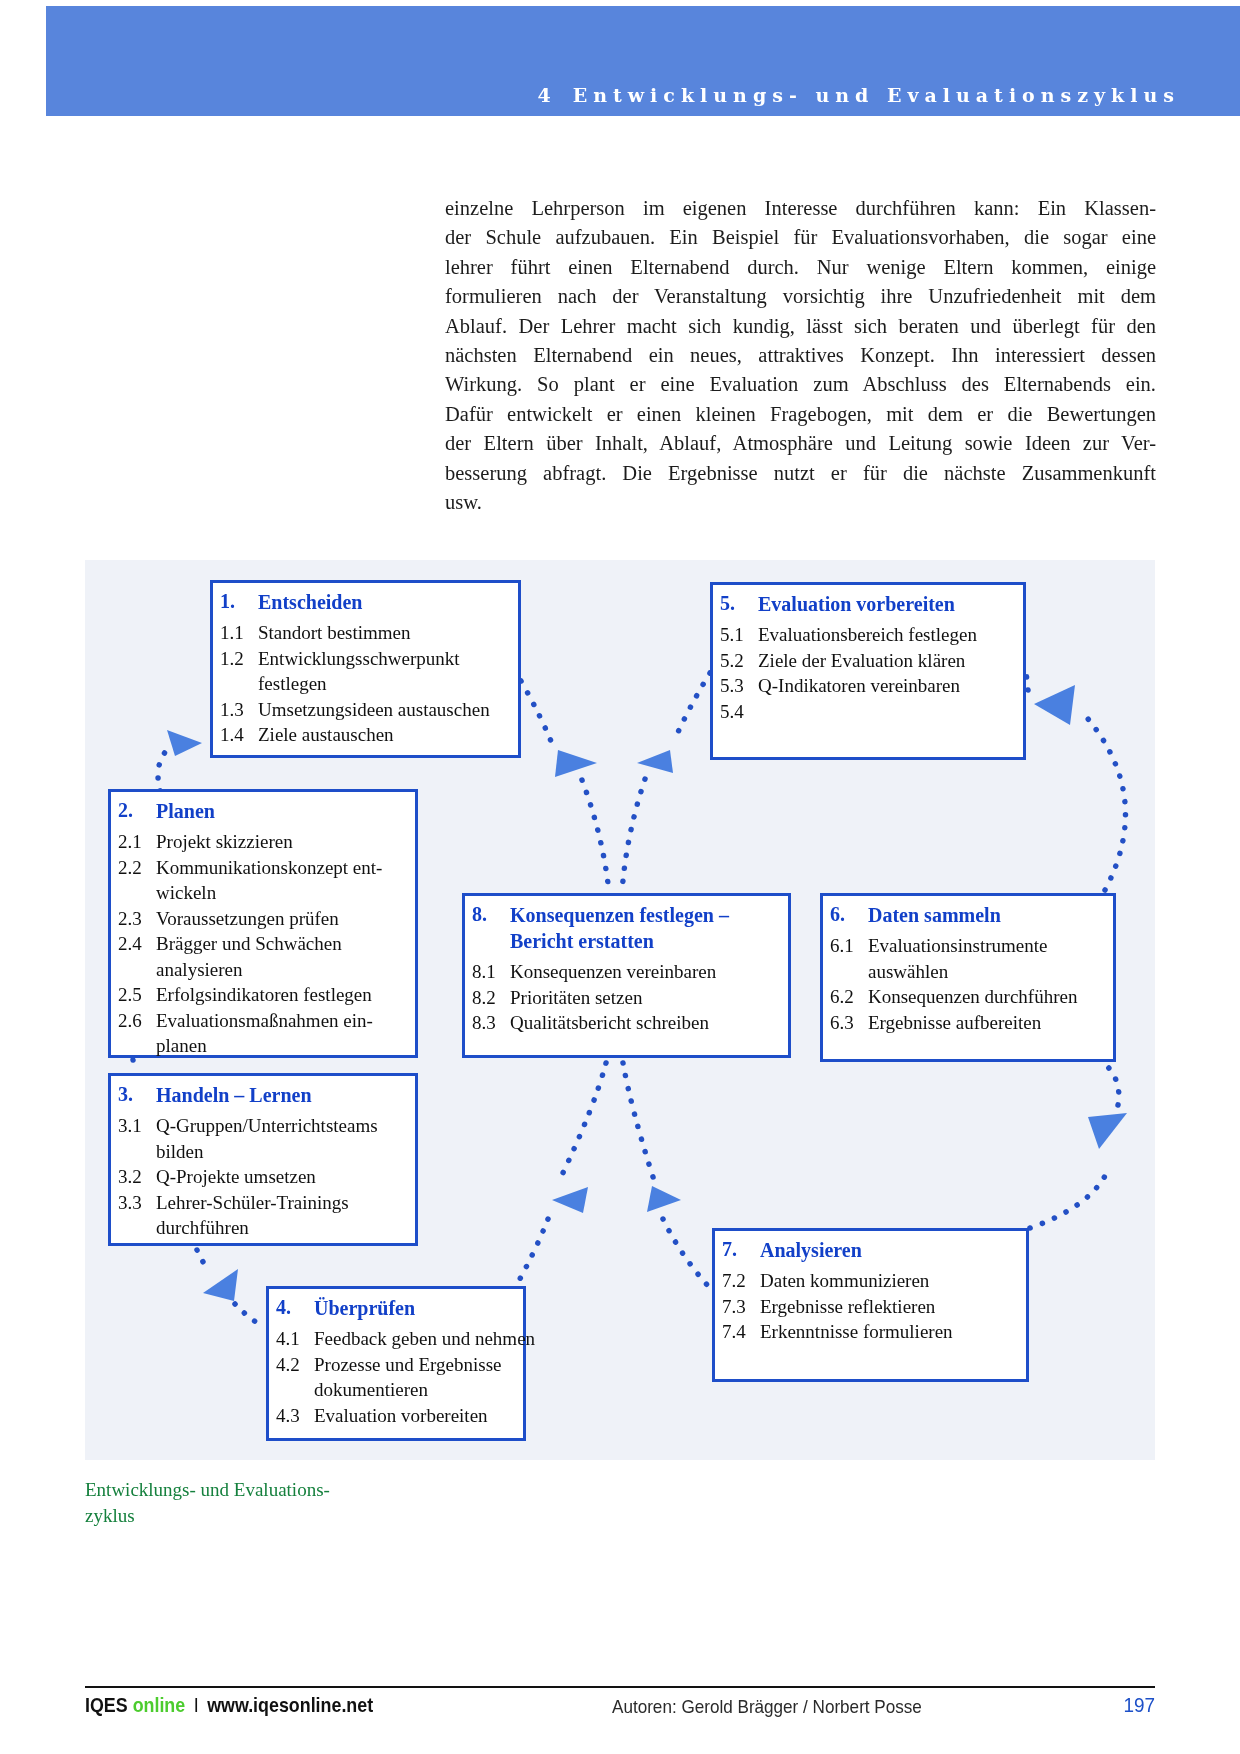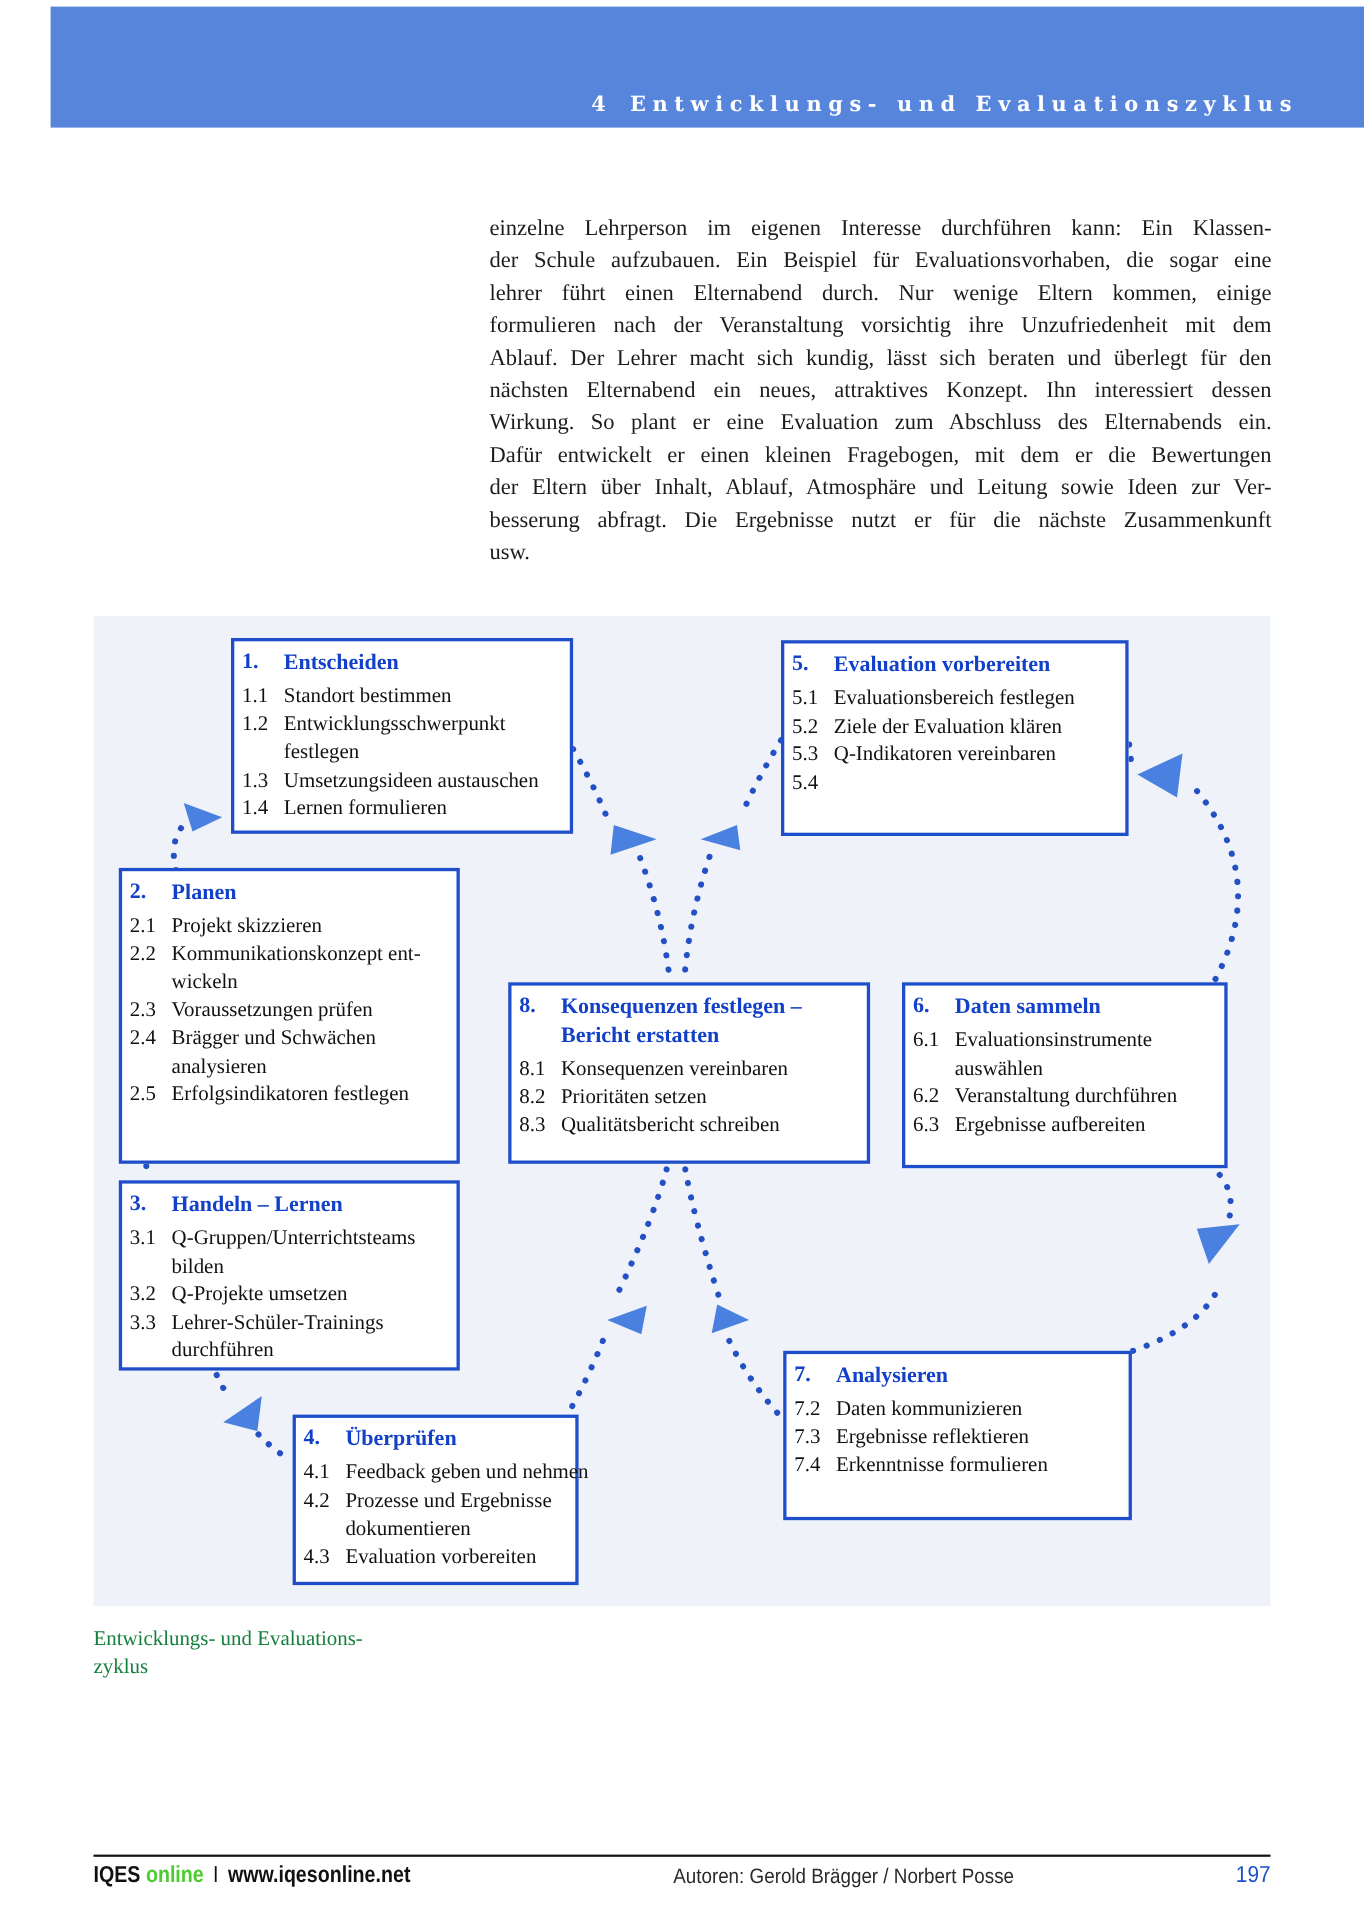--- a/index.html
+++ b/index.html
@@ -123,21 +123,21 @@
           </div>
           <div class="row">
             <span class="n">1.3</span>
             <div class="t">
               <div class="l">Umsetzungsideen austauschen</div>
             </div>
           </div>
           <div class="row">
             <span class="n">1.4</span>
             <div class="t">
-              <div class="l">Lernen formulieren</div>
+              <div class="l">Ziele austauschen</div>
             </div>
           </div>
         </div>
     </div>
 
     <div class="dbox" style="left:23px;top:229px;width:310px;height:269px;">
       <div class="row title">
         <span class="n">2.</span>
         <div class="t">
             <div class="l">Planen</div>
@@ -169,20 +169,27 @@
               <div class="l">Brägger und Schwächen</div>
               <div class="l">analysieren</div>
             </div>
           </div>
           <div class="row">
             <span class="n">2.5</span>
             <div class="t">
               <div class="l">Erfolgsindikatoren festlegen</div>
             </div>
           </div>
+          <div class="row">
+            <span class="n">2.6</span>
+            <div class="t">
+              <div class="l">Evaluationsmaßnahmen ein-</div>
+              <div class="l">planen</div>
+            </div>
+          </div>
         </div>
     </div>
 
     <div class="dbox" style="left:23px;top:513px;width:310px;height:173px;">
       <div class="row title">
         <span class="n">3.</span>
         <div class="t">
             <div class="l">Handeln – Lernen</div>
           </div>
       </div>
@@ -283,21 +290,21 @@
           <div class="row">
             <span class="n">6.1</span>
             <div class="t">
               <div class="l">Evaluationsinstrumente</div>
               <div class="l">auswählen</div>
             </div>
           </div>
           <div class="row">
             <span class="n">6.2</span>
             <div class="t">
-              <div class="l">Veranstaltung durchführen</div>
+              <div class="l">Konsequenzen durchführen</div>
             </div>
           </div>
           <div class="row">
             <span class="n">6.3</span>
             <div class="t">
               <div class="l">Ergebnisse aufbereiten</div>
             </div>
           </div>
         </div>
     </div>

